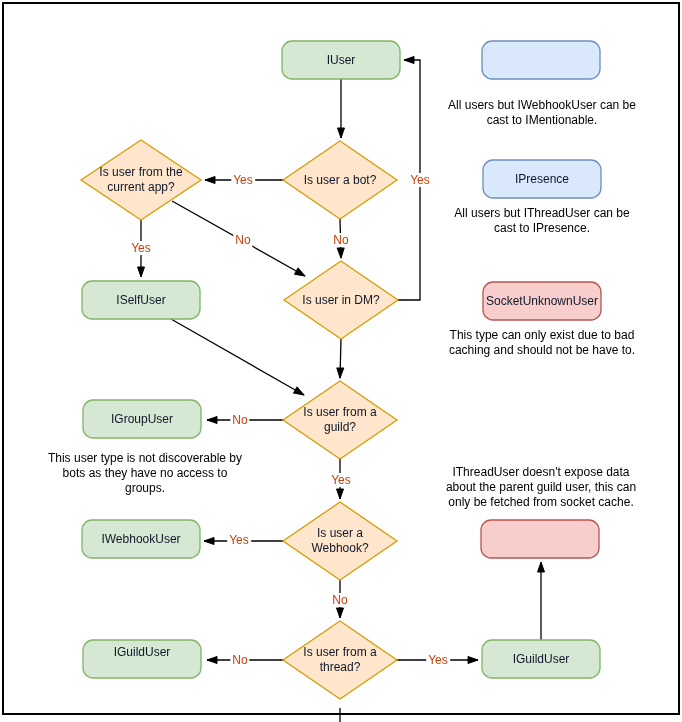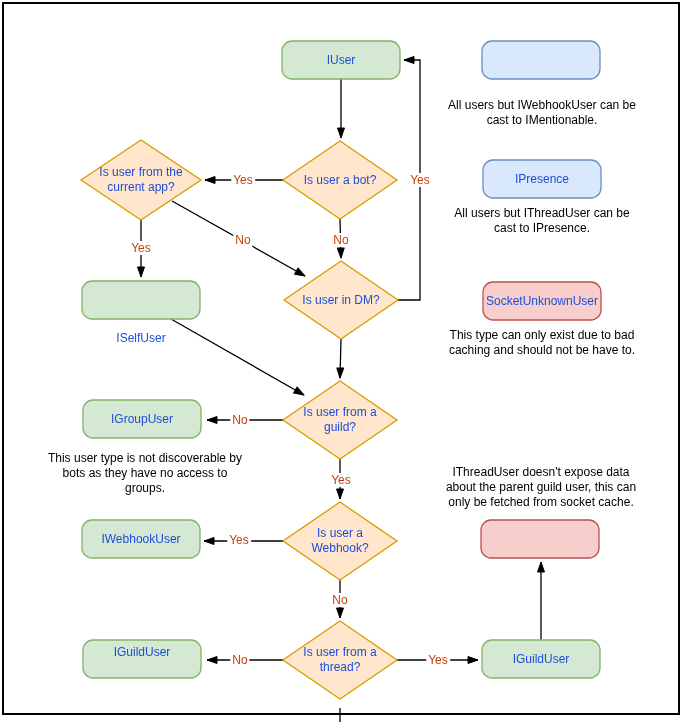--- a/index.html
+++ b/index.html
@@ -2,21 +2,21 @@
 <html><head>
 <meta charset="utf-8">
 <style>
   html,body{margin:0;padding:0;background:#ffffff;}
   body{font-family:"Liberation Sans",sans-serif;}
   .canvas{position:relative;width:682px;height:722px;background:#ffffff;overflow:hidden;}
   svg.layer{position:absolute;left:0;top:0;}
   .edge{fill:none;stroke:#000000;stroke-width:1.3;}
   .shape{stroke-width:1.3;}
   .lbl{position:absolute;display:flex;align-items:center;justify-content:center;
-       text-align:center;font-size:12px;line-height:15px;color:#1d4ed8;white-space:pre-line;}
+       text-align:center;font-size:12px;line-height:15px;color:#0f172a;white-space:pre-line;}
   .elbl{position:absolute;transform:translate(-50%,-50%);font-size:12px;line-height:14px;
         color:#c2410c;background:#ffffff;padding:0 2px;}
   .note{position:absolute;transform:translateX(-50%);width:260px;font-size:12px;line-height:15px;
         text-align:center;color:#000000;white-space:pre-line;}
 </style>
 </head>
 <body>
 
 <div class="canvas">
 
@@ -63,21 +63,21 @@
     <polygon class="shape" points="283,180 340,141 397,180 340,219" fill="#ffe6cc" stroke="#d79b00"></polygon>
     <polygon class="shape" points="284,300 341,261 398,300 341,339" fill="#ffe6cc" stroke="#d79b00"></polygon>
     <polygon class="shape" points="283,420 340,381 397,420 340,459" fill="#ffe6cc" stroke="#d79b00"></polygon>
     <polygon class="shape" points="283,541 340,502 397,541 340,580" fill="#ffe6cc" stroke="#d79b00"></polygon>
     <polygon class="shape" points="283,660 340,621 397,660 340,699" fill="#ffe6cc" stroke="#d79b00"></polygon>
   </svg>
 
   <div class="lbl" style="left:282px;top:41px;width:118px;height:38px;">IUser</div>
   <div class="lbl" style="left:483px;top:160px;width:118px;height:38px;">IPresence</div>
   <div class="lbl" style="left:483px;top:282px;width:118px;height:38px;">SocketUnknownUser</div>
-  <div class="lbl" style="left:82px;top:281px;width:118px;height:38px;margin-top:38px;">ISelfUser</div>
+  <div class="lbl" style="left:82px;top:281px;width:118px;height:38px;">ISelfUser</div>
   <div class="lbl" style="left:83px;top:400px;width:118px;height:38px;">IGroupUser</div>
   <div class="lbl" style="left:82px;top:520px;width:118px;height:38px;">IWebhookUser</div>
   <div class="lbl" style="left:83px;top:640px;width:118px;height:24px;">IGuildUser</div>
   <div class="lbl" style="left:482px;top:640px;width:118px;height:38px;">IGuildUser</div>
 
   <div class="lbl" style="left:81px;top:140px;width:120px;height:80px;">Is user from the
 current app?</div>
   <div class="lbl" style="left:283px;top:141px;width:114px;height:78px;">Is user a bot?</div>
   <div class="lbl" style="left:284px;top:261px;width:114px;height:78px;">Is user in DM?</div>
   <div class="lbl" style="left:283px;top:381px;width:114px;height:78px;">Is user from a

